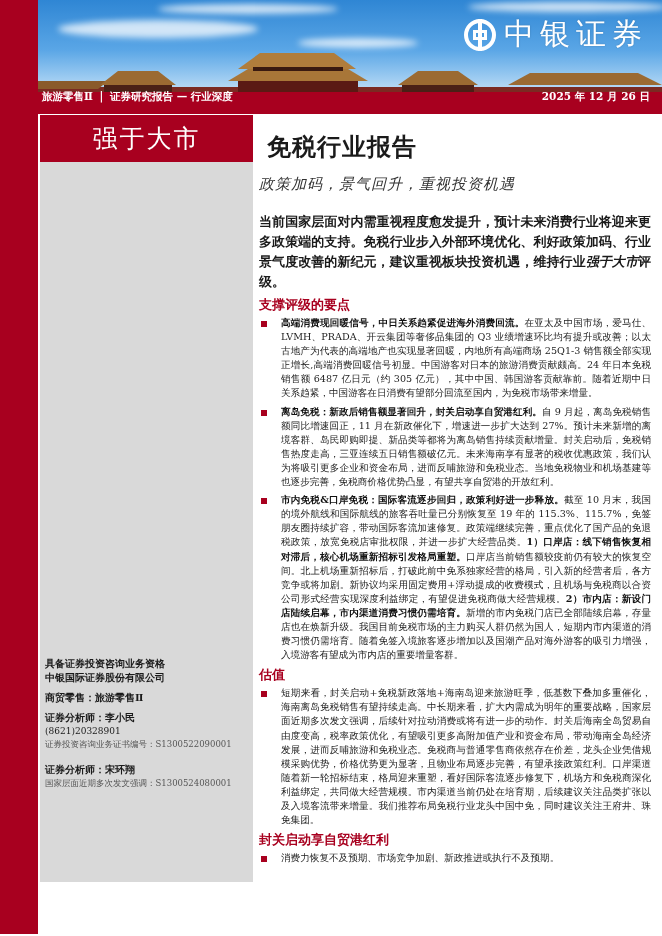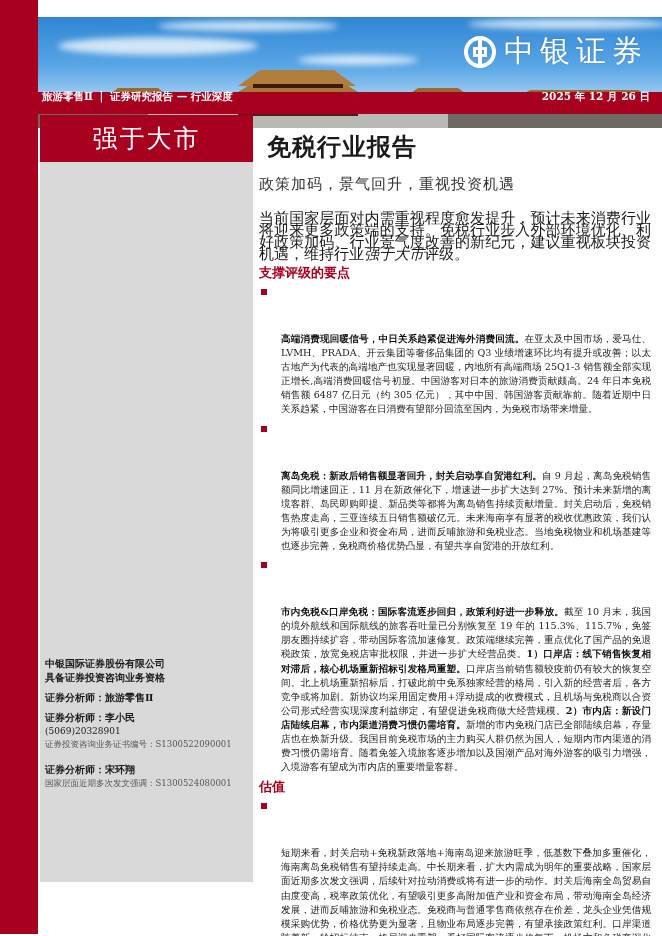--- a/index.html
+++ b/index.html
@@ -4,21 +4,21 @@
 <style>
   html, body { margin:0; padding:0; }
   body {
     width:662px; height:936px; position:relative; overflow:hidden;
     background:#ffffff;
     font-family:"DejaVu Serif","Liberation Serif", serif;
     color:#1a1a1a;
   }
   .red-band { position:absolute; left:0; top:0; width:38px; height:934px; background:#a8001f; }
   .banner {
-    position:absolute; left:38px; top:17px; width:624px; height:111px; overflow:hidden;
+    position:absolute; left:38px; top:0; width:624px; height:111px; overflow:hidden;
     background:linear-gradient(180deg,#2f86d4 0%,#5aa6e6 45%,#9ccbf1 70%,#c7e1f5 85%);
   }
   .cloud { position:absolute; background:rgba(255,255,255,0.75); border-radius:50%; filter:blur(3px); }
   .building-svg { position:absolute; left:0; bottom:0; }
   .logo { position:absolute; right:14px; top:14px; display:flex; align-items:center; gap:8px; }
   .logo-mark {
     width:32px; height:32px; border:4px solid #fff; border-radius:50%; box-sizing:border-box;
     position:relative;
   }
   .logo-mark::before { content:""; position:absolute; left:50%; top:-4px; bottom:-4px; width:4px; margin-left:-2px; background:#fff; }
@@ -38,28 +38,28 @@
   }
   .gray-panel { position:absolute; left:40px; top:162px; width:213px; height:720px; background:#d9d9d9; }
 
   .analyst { position:absolute; left:45px; top:657px; width:205px; font-size:9px; line-height:13px; }
   .analyst .strong { font-weight:bold; font-size:10px; line-height:14px; }
   .analyst .gap { height:6px; }
   .analyst .lite { color:#555; font-size:8.5px; }
 
   .main { position:absolute; left:259px; top:122px; width:392px; }
   .title { font-size:24px; font-weight:bold; margin:8px; line-height:34px; letter-spacing:1px; }
-  .subtitle { font-size:15px; color:#333; margin-top:9px; line-height:22px; letter-spacing:1px; }
-  .summary { font-size:15px; font-weight:normal; line-height:12px; margin-top:17px; text-align:justify; }
+  .subtitle { font-size:15px; font-style:italic; color:#333; margin-top:9px; line-height:22px; letter-spacing:1px; }
+  .summary { font-size:13px; font-weight:bold; line-height:20px; margin-top:17px; text-align:justify; }
   .summary em { font-style:italic; }
   .sec-head { color:#a8001f; font-weight:bold; font-size:13px; margin-top:6px; line-height:14px; }
   .bullet { display:flex; margin-top:4px; }
   .bullet .mark { flex:0 0 22px; position:relative; }
   .bullet .mark::before { content:""; position:absolute; left:2px; top:5px; width:6px; height:6px; background:#a8001f; }
-  .bullet .body { flex:1; font-size:9.6px; line-height:14.1px; text-align:justify; color:#222;margin-top:48px; }
+  .bullet .body { flex:1; font-size:9.6px; line-height:14.1px; text-align:justify; color:#222; }
   .bullet .body b { color:#111; }
 </style>
 </head>
 <body>
 
 <div class="red-band"></div>
 
 <div class="banner">
   <div class="cloud" style="left:20px;top:20px;width:200px;height:18px;"></div>
   <div class="cloud" style="left:120px;top:4px;width:180px;height:10px;"></div>
@@ -92,27 +92,27 @@
     <span>|</span>
     <span>证券研究报告 — 行业深度</span>
   </div>
   <div>2025 年 12 月 26 日</div>
 </div>
 
 <div class="rating-box">强于大市</div>
 <div class="gray-panel"></div>
 
 <div class="analyst">
+  <div class="strong">具备证券投资咨询业务资格</div>
   <div class="strong">中银国际证券股份有限公司</div>
-  <div class="strong">具备证券投资咨询业务资格</div>
   <div class="gap"></div>
-  <div class="strong">证券分析师：旅游零售Ⅱ</div>
+  <div class="strong">商贸零售：旅游零售Ⅱ</div>
   <div class="gap"></div>
   <div class="strong">证券分析师：李小民</div>
-  <div>(5069)20328901</div>
+  <div>(8621)20328901</div>
   <div class="lite">证券投资咨询业务证书编号：S1300522090001</div>
   <div class="gap" style="height:12px"></div>
   <div class="strong">证券分析师：宋环翔</div>
   <div class="lite">国家层面近期多次发文强调：S1300524080001</div>
 </div>
 
 <div class="main">
   <h1 class="title">免税行业报告</h1>
   <div class="subtitle">政策加码，景气回升，重视投资机遇</div>
   <div class="summary"><span>当前国家层面对内需重视程度愈发提升，预计未来消费行业将迎来更多政策端的支持。免税行业步入外部环境优化、利好政策加码、行业景气度改善的新纪元，建议重视板块投资机遇，维持行业</span><em>强于大市</em><span>评级。</span></div>

